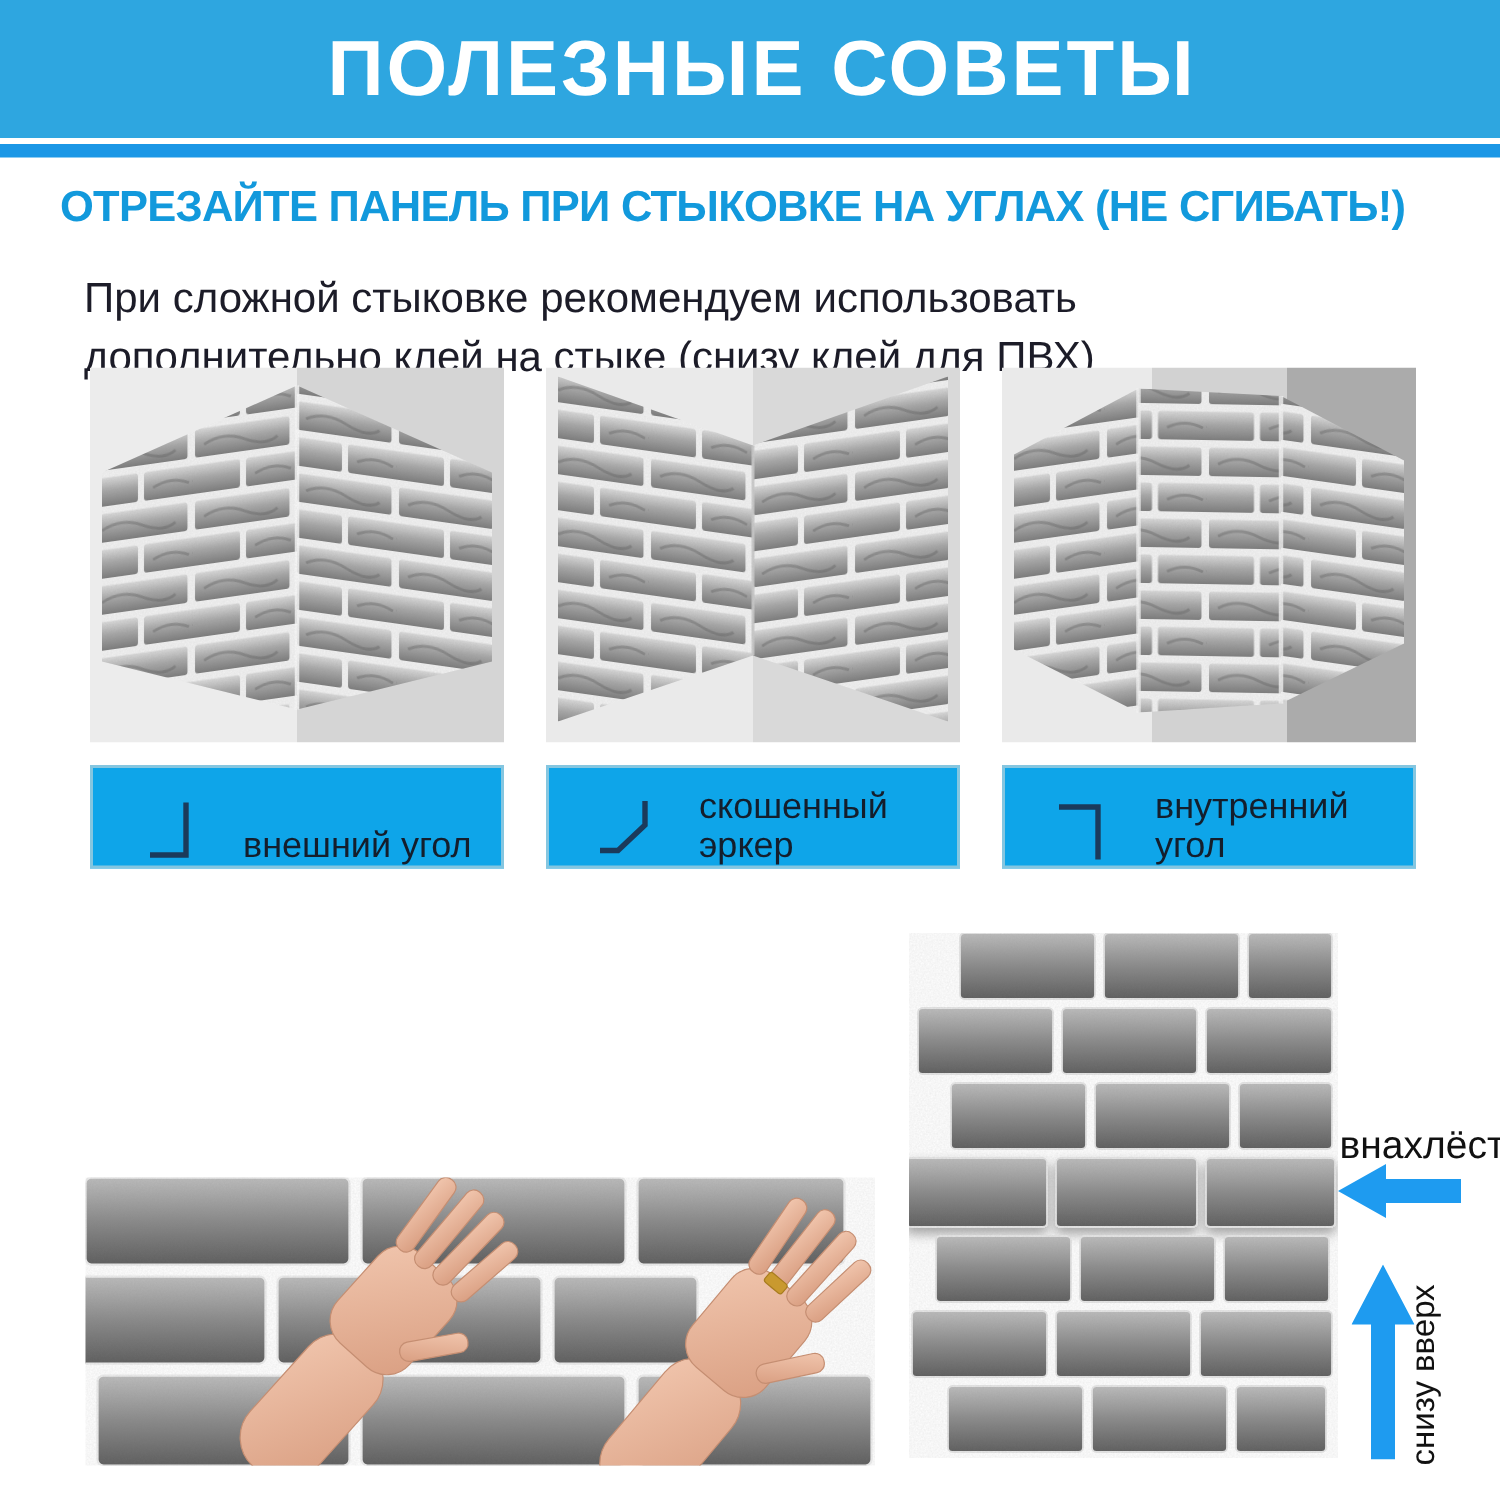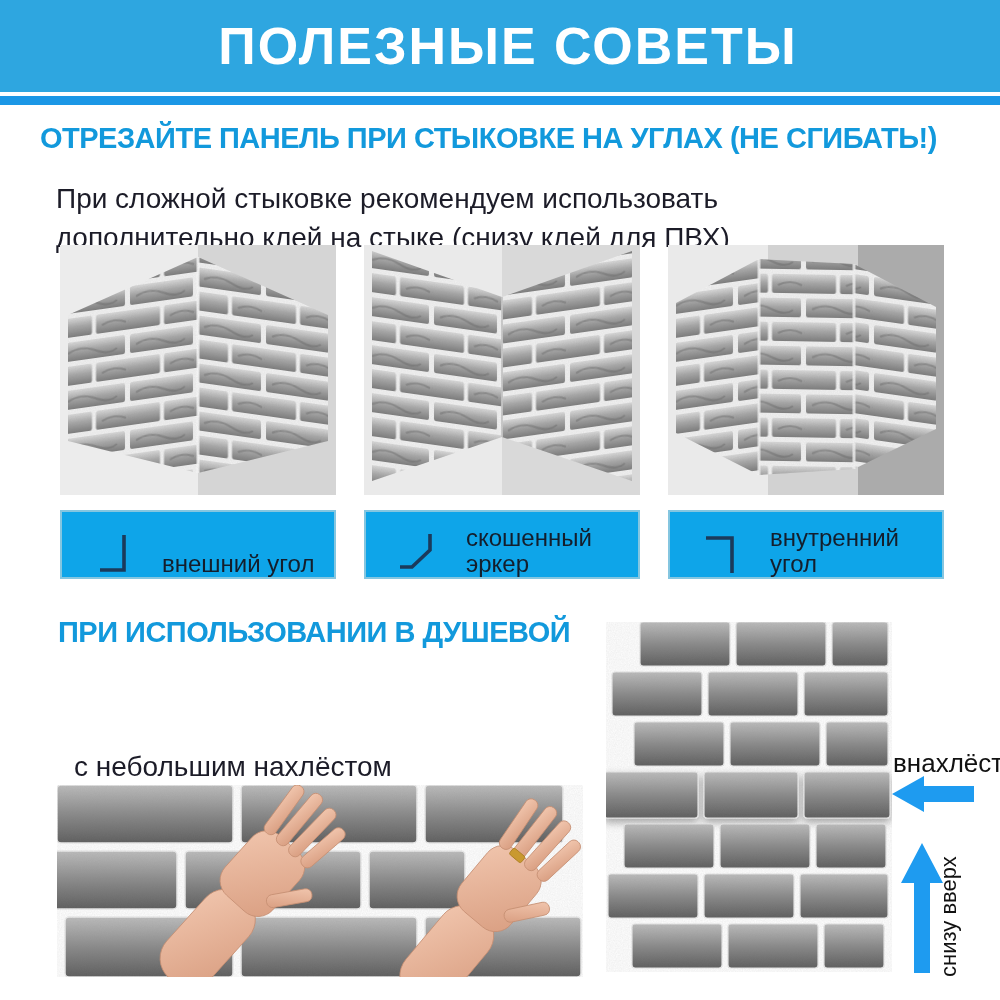--- a/index.html
+++ b/index.html
@@ -190,26 +190,25 @@
 
   <div class="label-box">
     <svg class="corner-icon" viewBox="0 0 46 46">
       <path d="M4,7 H30 V42" fill="none" stroke="#1b3a5b" stroke-width="3.6"></path>
     </svg>
     <span class="label-text">внутренний угол</span>
   </div>
 </div>
 
 <h2 class="abs h-blue heading-2">
-  <span>ПРИ ИСПОЛЬЗОВАНИИ В ДУШЕВОЙ</span><br>
+  <br>
 </h2>
 
 <p class="abs body-text body-2">
   <br>
-  <span>с небольшим нахлёстом</span>
 </p>
 
 <svg class="abs" style="left:606px;top:622px" width="286" height="356" viewBox="0 0 286 356">
   <g fill="url(#gStoneD)" stroke="#e6e6e6" stroke-width="1.2">
     <rect x="34" y="0" width="90" height="44" rx="3"></rect>
       <rect x="130" y="0" width="90" height="44" rx="3"></rect>
       <rect x="226" y="0" width="56" height="44" rx="3"></rect>
     <rect x="6" y="50" width="90" height="44" rx="3"></rect>
       <rect x="102" y="50" width="90" height="44" rx="3"></rect>
       <rect x="198" y="50" width="84" height="44" rx="3"></rect>

